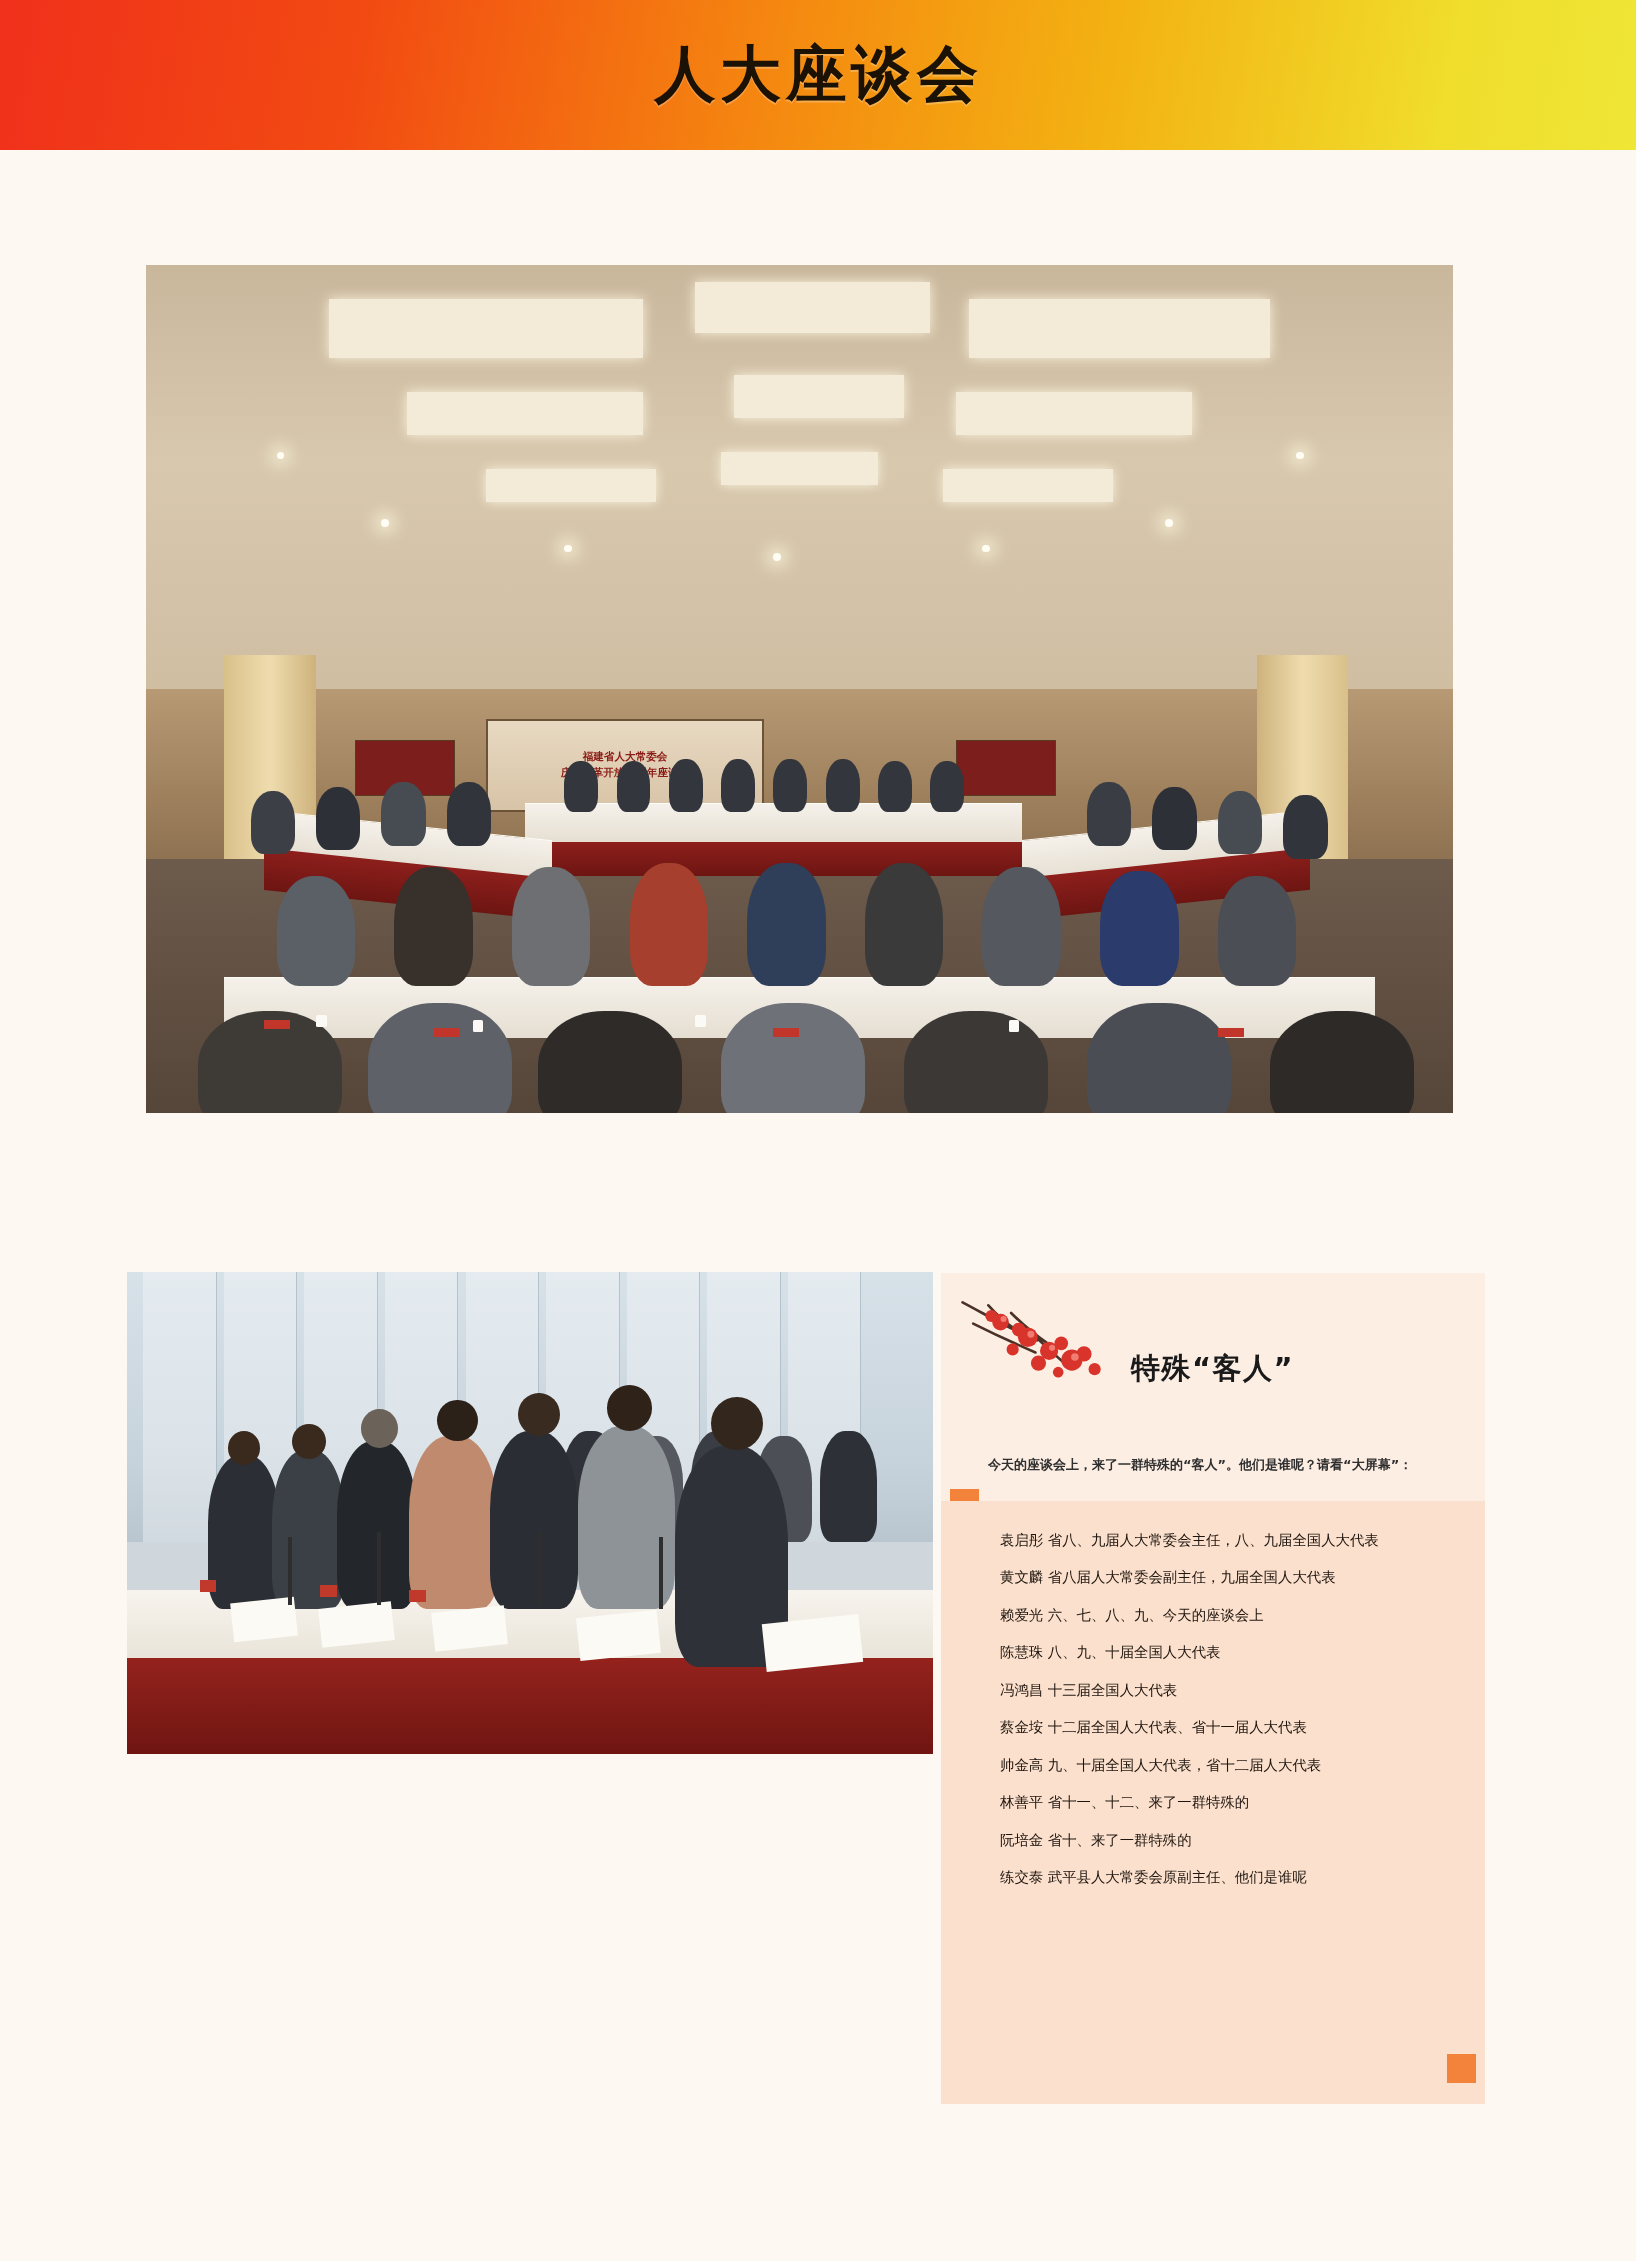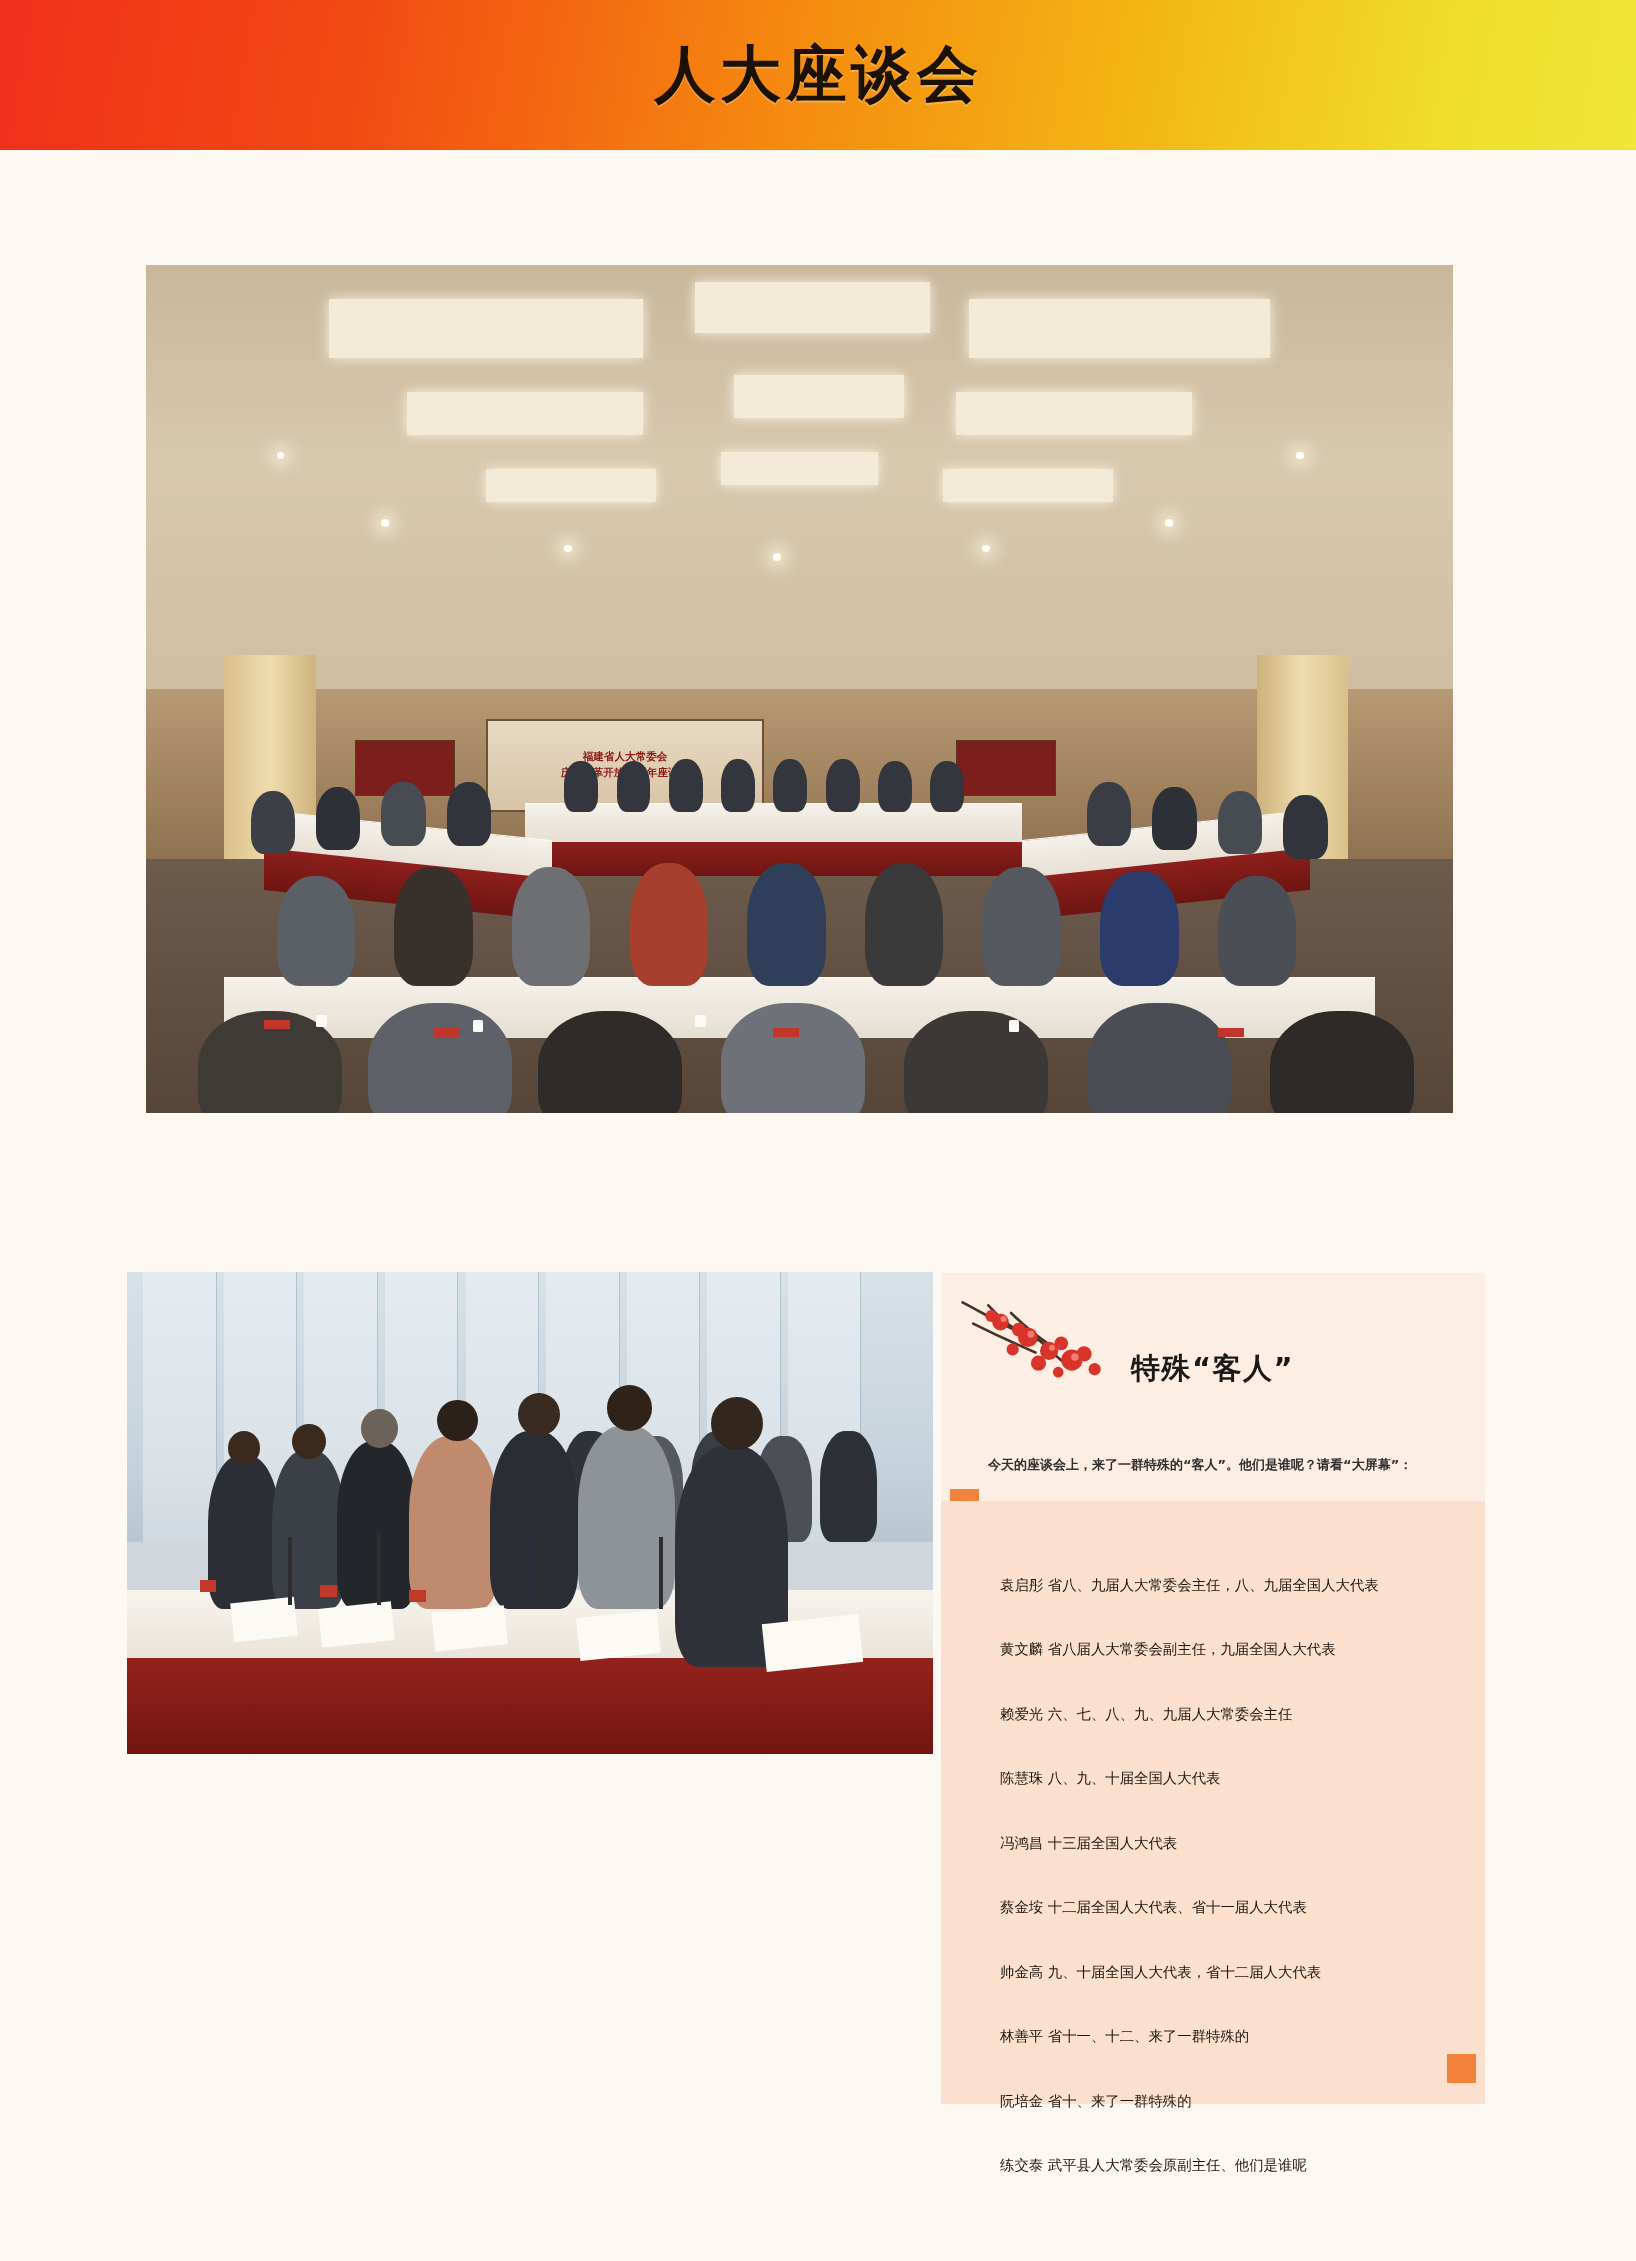--- a/index.html
+++ b/index.html
@@ -265,21 +265,20 @@
     margin:0;
     padding:30px 0 0 59px;
   }
   .card-list li {
     font-size:14.4px;
     line-height:1.35;
     color:#20160f;
     margin-bottom:18px;
     font-family:"DejaVu Sans","Liberation Sans",sans-serif;
     white-space:nowrap;
-    margin-top:45px;
   }
   .corner {
     position:absolute;
     width:29px; height:29px;
     background:#f3833a;
   }
   .corner-tl { left:9px; top:216px; }
   .corner-br { right:9px; bottom:21px; }
 </style>
 </head>
@@ -478,21 +477,21 @@
     </div>
 
     <div class="card-lead">今天的座谈会上，来了一群特殊的“客人”。他们是谁呢？请看“大屏幕”：</div>
 
     <div class="corner corner-tl"></div>
 
     <div class="card-list">
       <ul>
         <li>袁启彤  省八、九届人大常委会主任，八、九届全国人大代表</li>
         <li>黄文麟  省八届人大常委会副主任，九届全国人大代表</li>
-        <li>赖爱光  六、七、八、九、九届人大常委会主任</li>
+        <li>赖爱光  六、七、八、九、今天的座谈会上</li>
         <li>陈慧珠  八、九、十届全国人大代表</li>
         <li>冯鸿昌  十三届全国人大代表</li>
         <li>蔡金垵  十二届全国人大代表、省十一届人大代表</li>
         <li>帅金高  九、十届全国人大代表，省十二届人大代表</li>
         <li>林善平  省十一、十二、来了一群特殊的</li>
         <li>阮培金  省十、来了一群特殊的</li>
         <li>练交泰  武平县人大常委会原副主任、他们是谁呢</li>
       </ul>
       <div class="corner corner-br"></div>
     </div>

